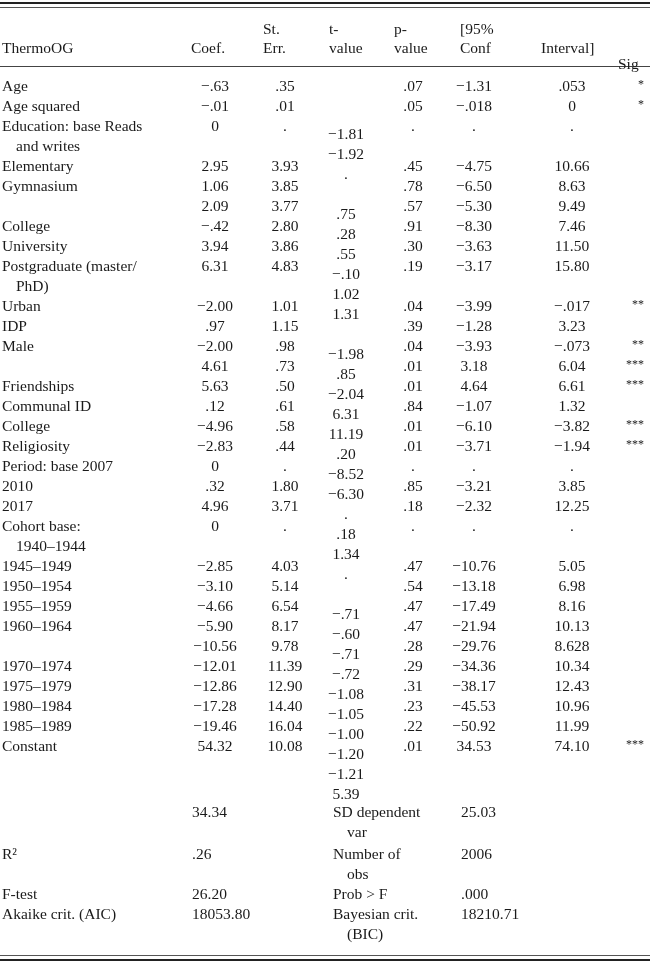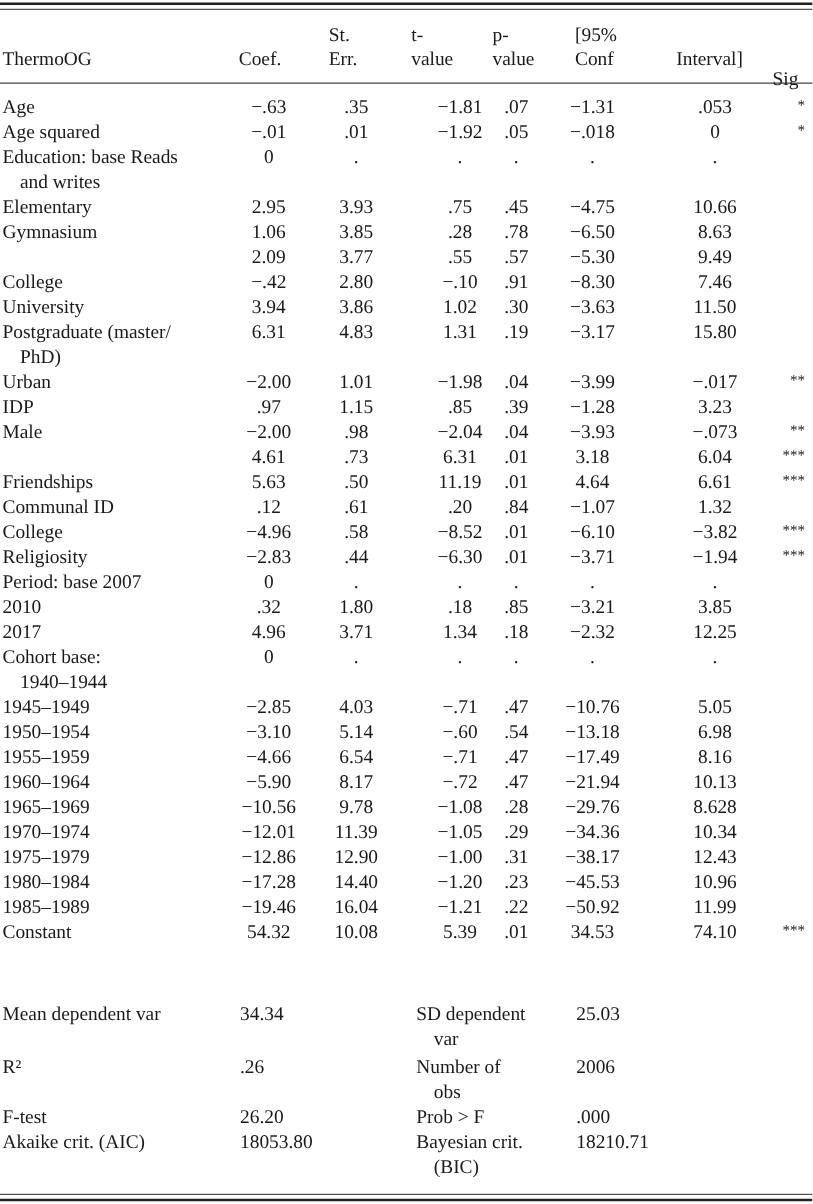--- a/index.html
+++ b/index.html
@@ -11,21 +11,21 @@
     }
     .rule { position: absolute; left: 0; width: 650px; background: #222; }
     .row { position: absolute; left: 0; width: 650px; height: 20px; }
     .cell { position: absolute; top: 0; white-space: nowrap; line-height: 20px; }
     .label { left: 2px; width: 180px; white-space: normal; line-height: 20px; }
     .label .cont { padding-left: 14px; display: block; }
     .hdr { position: absolute; line-height: 19px; }
     .num { text-align: center; }
     .c1 { left: 182px; width: 66px; }
     .c2 { left: 254px; width: 62px; }
-    .c3 { left: 336px; width: 64px; }
+    .c3 { left: 314px; width: 64px; margin-top: 48px; }
     .c4 { left: 384px; width: 58px; }
     .c5 { left: 436px; width: 76px; }
     .c6 { left: 530px; width: 84px; }
     .c7 { left: 618px; width: 32px; text-align: right; font-size: 12px; padding-right: 6px; box-sizing: border-box; line-height: 16px; }
     .stat-label { position: absolute; line-height: 20px; }
     .stat-label .cont { padding-left: 14px; display: block; }
     .stat-val { position: absolute; line-height: 20px; }
   </style>
 </head>
 <body>
@@ -294,21 +294,20 @@
       <div class="cell label"><span>1960–1964</span></div>
       <span class="cell num c1">−5.90</span>
       <span class="cell num c2">8.17</span>
       <span class="cell num c3">−.72</span>
       <span class="cell num c4">.47</span>
       <span class="cell num c5">−21.94</span>
       <span class="cell num c6">10.13</span>
       <span class="cell c7"></span>
     </div>
     <div class="row" style="top: 636px;">
-      <div class="cell label"><span>1965–1969</span></div>
       <span class="cell num c1">−10.56</span>
       <span class="cell num c2">9.78</span>
       <span class="cell num c3">−1.08</span>
       <span class="cell num c4">.28</span>
       <span class="cell num c5">−29.76</span>
       <span class="cell num c6">8.628</span>
       <span class="cell c7"></span>
     </div>
     <div class="row" style="top: 656px;">
       <div class="cell label"><span>1970–1974</span></div>
@@ -357,21 +356,20 @@
       <span class="cell num c3">5.39</span>
       <span class="cell num c4">.01</span>
       <span class="cell num c5">34.53</span>
       <span class="cell num c6">74.10</span>
       <span class="cell c7">***</span>
     </div>
   </div>
 
 <div id="stats">
     <div class="row" style="top: 802px;">
-      <span class="stat-label" style="left:2px;">Mean dependent var</span>
       <span class="stat-val" style="left:192px;">34.34</span>
       <div class="stat-label" style="left:333px;width:130px;"><span>SD dependent</span><span class="cont">var</span></div>
       <span class="stat-val" style="left:461px;">25.03</span>
     </div>
     <div class="row" style="top: 844px;">
       <span class="stat-label" style="left:2px;">R²</span>
       <span class="stat-val" style="left:192px;">.26</span>
       <div class="stat-label" style="left:333px;width:130px;"><span>Number of</span><span class="cont">obs</span></div>
       <span class="stat-val" style="left:461px;">2006</span>
     </div>

